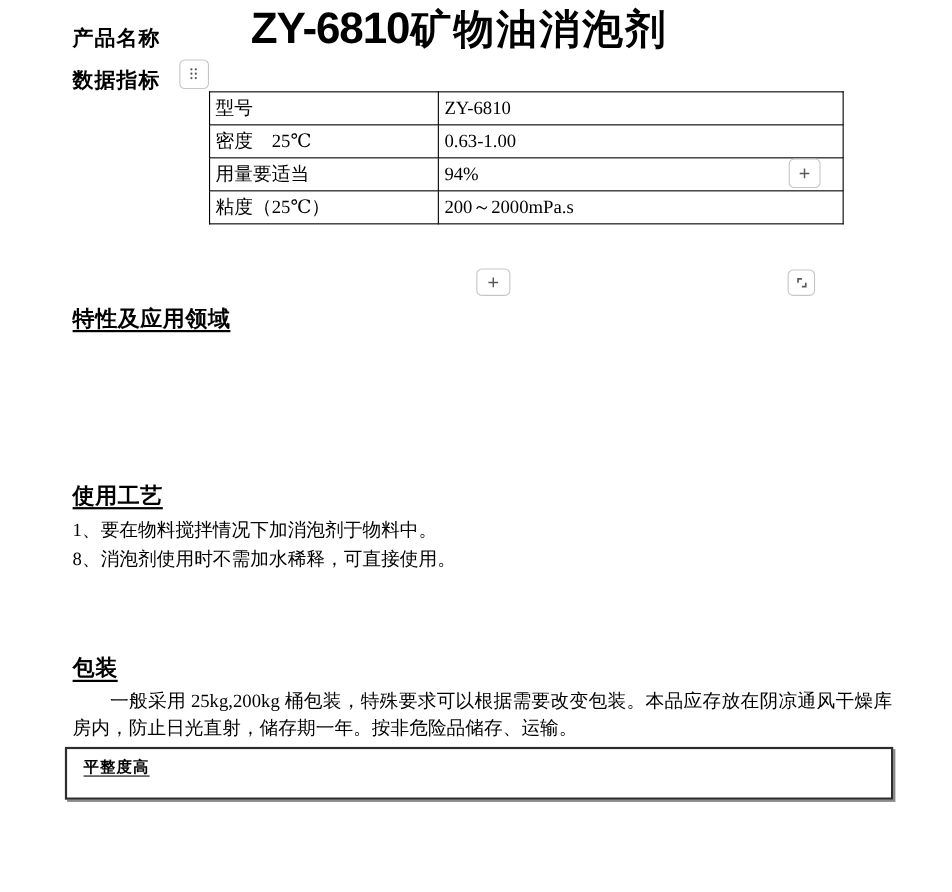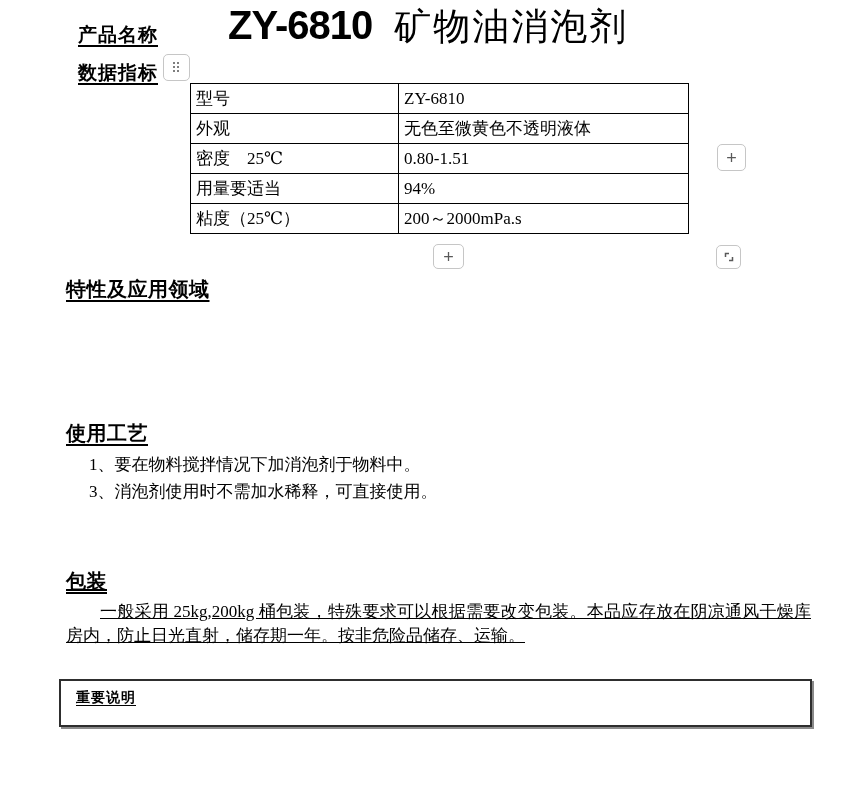--- a/index.html
+++ b/index.html
@@ -6,76 +6,76 @@
   .page{
     position:relative;
     width:865px;height:811px;
     background:#fff;
     font-family:"Liberation Serif","DejaVu Serif",serif;
     color:#000;
     overflow:hidden;
   }
   
   .product-label,.data-label{
-    position:absolute;left:78px;
+    position:absolute;left:66px;
     font-size:19px;font-weight:bold;
-    text-decoration:underline;text-underline-offset:4px;text-decoration-thickness:1.5px;
+    text-underline-offset:4px;text-decoration-thickness:1.5px;
     letter-spacing:1px;
   }
   .product-label{top:22px;}
   .data-label{top:60px;}
   .doc-title{
     position:absolute;left:228px;top:2px;margin:0;
     display:flex;align-items:baseline;white-space:nowrap;
   }
   .title-code{
     font-family:"Liberation Sans","DejaVu Sans",sans-serif;
     font-weight:900;font-size:40px;letter-spacing:-1px;
   }
   .title-cn{
-    font-size:37px;font-weight:400;margin-left:22px;letter-spacing:2px;
+    font-size:37px;font-weight:700;margin-left:1px;letter-spacing:2px;
   }
   
   .ui-btn{
     position:absolute;
     display:flex;align-items:center;justify-content:center;
     background:#fff;border:1px solid #c6c6c6;border-radius:5px;
     color:#595959;box-sizing:border-box;padding:0;cursor:pointer;
   }
   .handle-btn{left:163px;top:54px;width:27px;height:27px;}
   .dot-grid{display:grid;grid-template-columns:repeat(2,3px);grid-template-rows:repeat(3,3px);gap:1px;}
   .dot-grid i{width:2px;height:2px;border-radius:50%;background:#555;}
   .plus-btn{font-family:"Liberation Sans",sans-serif;font-size:18px;line-height:1;font-weight:400;}
   
   .table-wrap{position:absolute;left:190px;top:83px;width:519px;}
-  table.spec{border-collapse:collapse;width:499px;table-layout:fixed;}
+  table.spec{border-collapse:collapse;width:577px;table-layout:fixed;}
   table.spec td{
     border:1.5px solid #000;height:29px;
     font-size:17px;padding:0 0 0 5px;vertical-align:middle;
     white-space:nowrap;overflow:hidden;
   }
   td.c-key{width:202px;}
   .plus-right{left:527px;top:61px;width:29px;height:27px;}
   .plus-bottom{left:243px;top:161px;width:31px;height:25px;}
   .resize-btn{left:526px;top:162px;width:25px;height:24px;}
   
   .section{position:absolute;left:66px;width:745px;}
   .sec-features{top:276px;}
-  .sec-usage{top:420px;}
-  .sec-packaging{top:568px;text-decoration:underline;}
+  .sec-usage{top:437px;}
+  .sec-packaging{top:594px;}
   .section h2{
     margin:0 0 5px 0;font-size:20px;font-weight:bold;
     text-decoration:underline;text-underline-offset:4px;text-decoration-thickness:1.5px;
     letter-spacing:0.5px;
   }
   .section p{
     margin:0;font-size:17px;line-height:23.5px;text-align:justify;
   }
   .section p.indent{text-indent:34px;}
-  .sec-usage p{line-height:24.5px;margin-top:2px;margin-left:23px;}
+  .sec-usage p{line-height:24.5px;margin-top:2px;}
   .sec-usage p:first-of-type{margin-top:6px;}
   
   .notice-box{
     position:absolute;left:59px;top:679px;width:753px;box-sizing:border-box;
     border:2px solid #2e2e2e;background:#fff;
     box-shadow:2px 2px 0 0 #8a8a8a;
     padding:8px 15px 11px 15px;
     font-family:"Liberation Sans","DejaVu Sans",sans-serif;
   }
   .notice-title{
@@ -113,26 +113,22 @@
   </button>
 
   <div class="table-wrap">
     <table class="spec">
       <tbody>
         <tr>
           <td class="c-key">型号</td>
           <td>ZY-6810</td>
         </tr>
         <tr>
-          <td class="c-key">外观</td>
-          <td>无色至微黄色不透明液体</td>
-        </tr>
-        <tr>
           <td class="c-key">密度　25℃</td>
-          <td>0.80-1.51</td>
+          <td>0.63-1.00</td>
         </tr>
         <tr>
           <td class="c-key">用量要适当</td>
           <td>94%</td>
         </tr>
         <tr>
           <td class="c-key">粘度（25℃）</td>
           <td>200～2000mPa.s</td>
         </tr>
       </tbody>
@@ -148,25 +144,25 @@
     </button>
   </div>
 
   <div class="section sec-features">
     <h2>特性及应用领域</h2>
   </div>
 
   <div class="section sec-usage">
     <h2>使用工艺</h2>
     <p>1、要在物料搅拌情况下加消泡剂于物料中。</p>
-    <p>3、消泡剂使用时不需加水稀释，可直接使用。</p>
+    <p>8、消泡剂使用时不需加水稀释，可直接使用。</p>
   </div>
 
   <div class="section sec-packaging">
     <h2>包装</h2>
     <p class="indent">一般采用 25kg,200kg 桶包装，特殊要求可以根据需要改变包装。本品应存放在阴凉通风干燥库房内，防止日光直射，储存期一年。按非危险品储存、运输。</p>
   </div>
 
   <div class="notice-box">
-    <div class="notice-title">重要说明</div>
+    <div class="notice-title">平整度高</div>
   </div>
 
 </div>
 
 </body></html>

